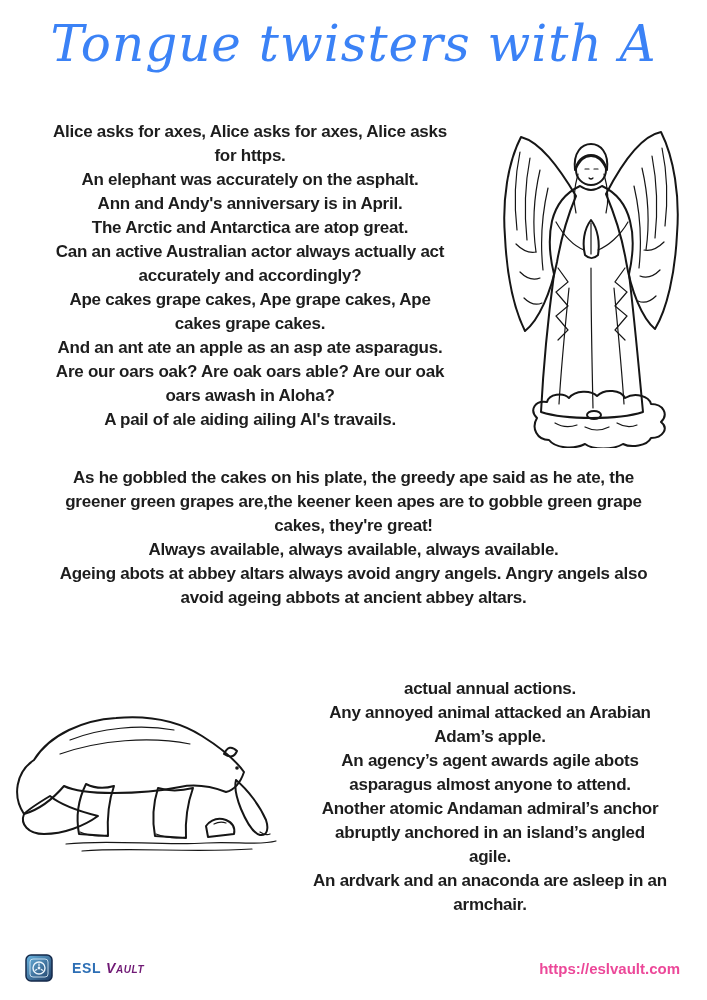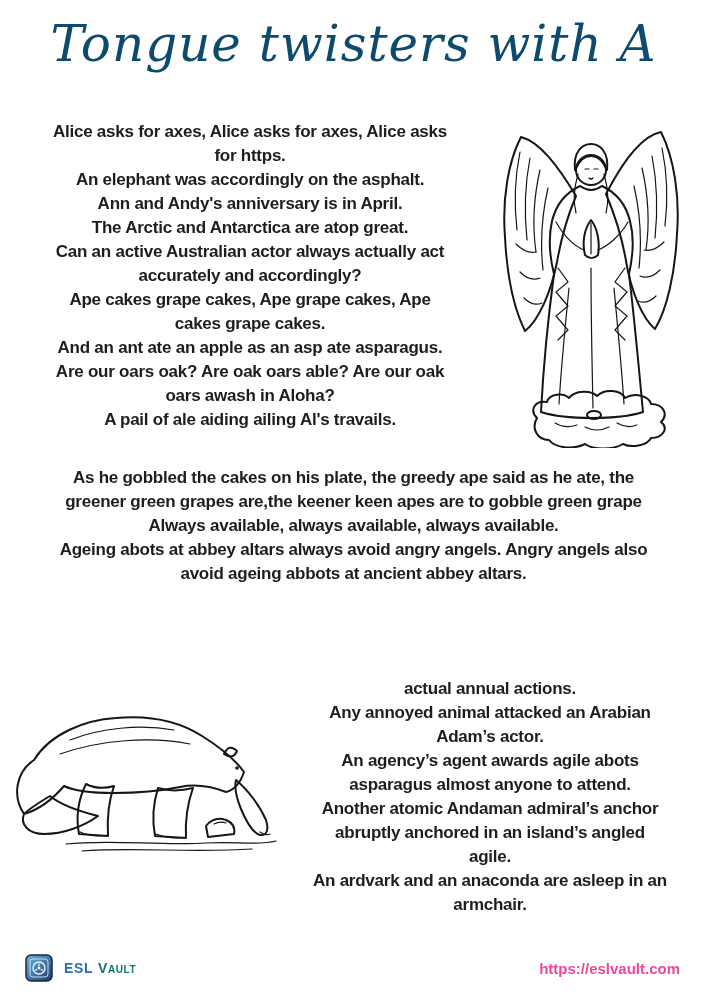--- a/index.html
+++ b/index.html
@@ -1,52 +1,52 @@
 <!DOCTYPE html>
 <html><head>
 <meta charset="utf-8">
 <style>
   html,body{margin:0;padding:0;background:#ffffff;}
   .page{position:relative;width:707px;height:1000px;background:#ffffff;overflow:hidden;
         font-family:"Liberation Sans",sans-serif;}
   .page-title{position:absolute;top:14px;left:0;width:707px;text-align:center;
         font-family:"DejaVu Serif",serif;font-style:italic;font-weight:500;
-        font-size:50px;line-height:60px;color:#0c4a6e;letter-spacing:1px;}
+        font-size:50px;line-height:60px;color:#3b82f6;letter-spacing:1px;}
   .tw-block{position:absolute;text-align:center;font-weight:700;color:#1d1d1d;
         font-size:17px;line-height:24px;letter-spacing:-0.25px;}
   .tw-line{white-space:nowrap;}
   #block1{left:18px;top:120px;width:464px;}
   #block2{left:0px;top:466px;width:707px;}
   #block3{left:283px;top:677px;width:414px;}
   .illus{position:absolute;}
   #angel{left:494px;top:116px;width:212px;height:332px;}
   #anteater{left:10px;top:692px;width:292px;height:166px;}
   .footer{position:absolute;left:0;top:946px;width:707px;height:44px;
         display:flex;align-items:center;justify-content:space-between;
         padding:0 27px 0 25px;box-sizing:border-box;}
-  .brand{display:flex;align-items:center;gap:11px;}
+  .brand{display:flex;align-items:center;gap:19px;}
   .brand-text{font-weight:700;font-size:14px;letter-spacing:0.6px;
         font-variant:small-caps;display:flex;gap:5px;}
   .brand-esl{color:#2d6fb5;text-transform:uppercase;font-variant:normal;}
-  .brand-vault{color:#0f766e;}
+  .brand-vault{color:#701a75;font-style:italic;}
   .footer-url{font-weight:600;font-size:15px;color:#ec4899;letter-spacing:0px;}
   svg .ln{fill:none;stroke:#161616;stroke-width:2;stroke-linecap:round;stroke-linejoin:round;}
   svg .thin{fill:none;stroke:#161616;stroke-width:1.2;stroke-linecap:round;}
 </style>
 </head>
 <body>
 
 <div class="page">
 
   <div class="page-title">Tongue twisters with A</div>
 
   <div class="tw-block" id="block1">
     <div class="tw-line">Alice asks for axes, Alice asks for axes, Alice asks</div>
     <div class="tw-line">for https.</div>
-    <div class="tw-line">An elephant was accordingly on the asphalt.</div>
+    <div class="tw-line">An elephant was accurately on the asphalt.</div>
     <div class="tw-line">Ann and Andy's anniversary is in April.</div>
     <div class="tw-line">The Arctic and Antarctica are atop great.</div>
     <div class="tw-line">Can an active Australian actor always actually act</div>
     <div class="tw-line">accurately and accordingly?</div>
     <div class="tw-line">Ape cakes grape cakes, Ape grape cakes, Ape</div>
     <div class="tw-line">cakes grape cakes.</div>
     <div class="tw-line">And an ant ate an apple as an asp ate asparagus.</div>
     <div class="tw-line">Are our oars oak? Are oak oars able? Are our oak</div>
     <div class="tw-line">oars awash in Aloha?</div>
     <div class="tw-line">A pail of ale aiding ailing Al's travails.</div>
@@ -98,20 +98,21 @@
 
     <path class="ln" fill="#ffffff" d="M43,302 C35,294 41,284 53,286 C55,278 69,276 75,282 C81,274 97,274 103,280 C111,272 127,274 131,282 C141,276 155,280 157,288 C169,288 175,298 167,306 C175,312 169,322 157,322 C153,330 137,332 129,328 C119,334 99,334 91,328 C79,334 61,332 55,324 C43,324 37,312 43,302 Z"></path>
     <path class="thin" d="M61,307 q10,6 22,2"></path>
     <path class="thin" d="M91,311 q12,6 24,0"></path>
     <path class="thin" d="M123,307 q10,6 20,2"></path>
   </svg>
 
   <div class="tw-block" id="block2">
     <div class="tw-line">As he gobbled the cakes on his plate, the greedy ape said as he ate, the</div>
     <div class="tw-line">greener green grapes are,the keener keen apes are to gobble green grape</div>
+    <div class="tw-line">cakes, they're great!</div>
     <div class="tw-line">Always available, always available, always available.</div>
     <div class="tw-line">Ageing abots at abbey altars always avoid angry angels. Angry angels also</div>
     <div class="tw-line">avoid ageing abbots at ancient abbey altars.</div>
   </div>
 
   <svg id="anteater" class="illus" viewBox="0 0 292 166" xmlns="http://www.w3.org/2000/svg">
     <defs>
       <pattern id="hatch" width="5" height="5" patternUnits="userSpaceOnUse" patternTransform="rotate(35)">
         <line x1="0" y1="0" x2="0" y2="5" stroke="#1c1c1c" stroke-width="1.5"></line>
       </pattern>
@@ -148,21 +149,21 @@
     <path class="thin" d="M60,48 C90,36 130,32 164,38"></path>
     <path class="thin" d="M50,62 C90,48 140,44 180,52"></path>
 
     <path class="thin" d="M56,152 C100,147 150,154 196,151 C224,149 248,154 266,149"></path>
     <path class="thin" d="M72,159 C122,155 182,161 242,157"></path>
   </svg>
 
   <div class="tw-block" id="block3">
     <div class="tw-line">actual annual actions.</div>
     <div class="tw-line">Any annoyed animal attacked an Arabian</div>
-    <div class="tw-line">Adam’s actor.</div>
+    <div class="tw-line">Adam’s apple.</div>
     <div class="tw-line">An agency’s agent awards agile abots</div>
     <div class="tw-line">asparagus almost anyone to attend.</div>
     <div class="tw-line">Another atomic Andaman admiral’s anchor</div>
     <div class="tw-line">abruptly anchored in an island’s angled</div>
     <div class="tw-line">agile.</div>
     <div class="tw-line">An ardvark and an anaconda are asleep in an</div>
     <div class="tw-line">armchair.</div>
   </div>
 
   <div class="footer">

